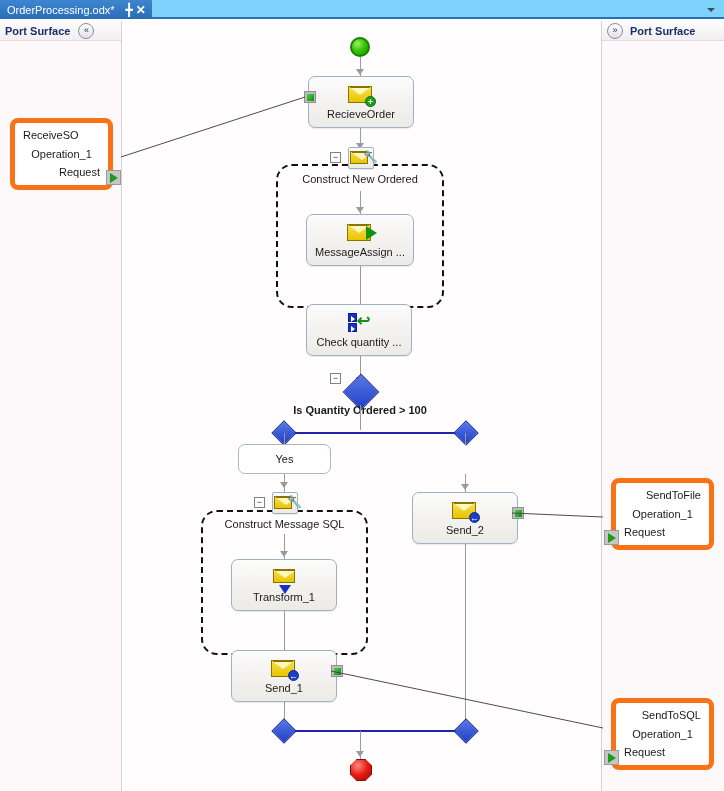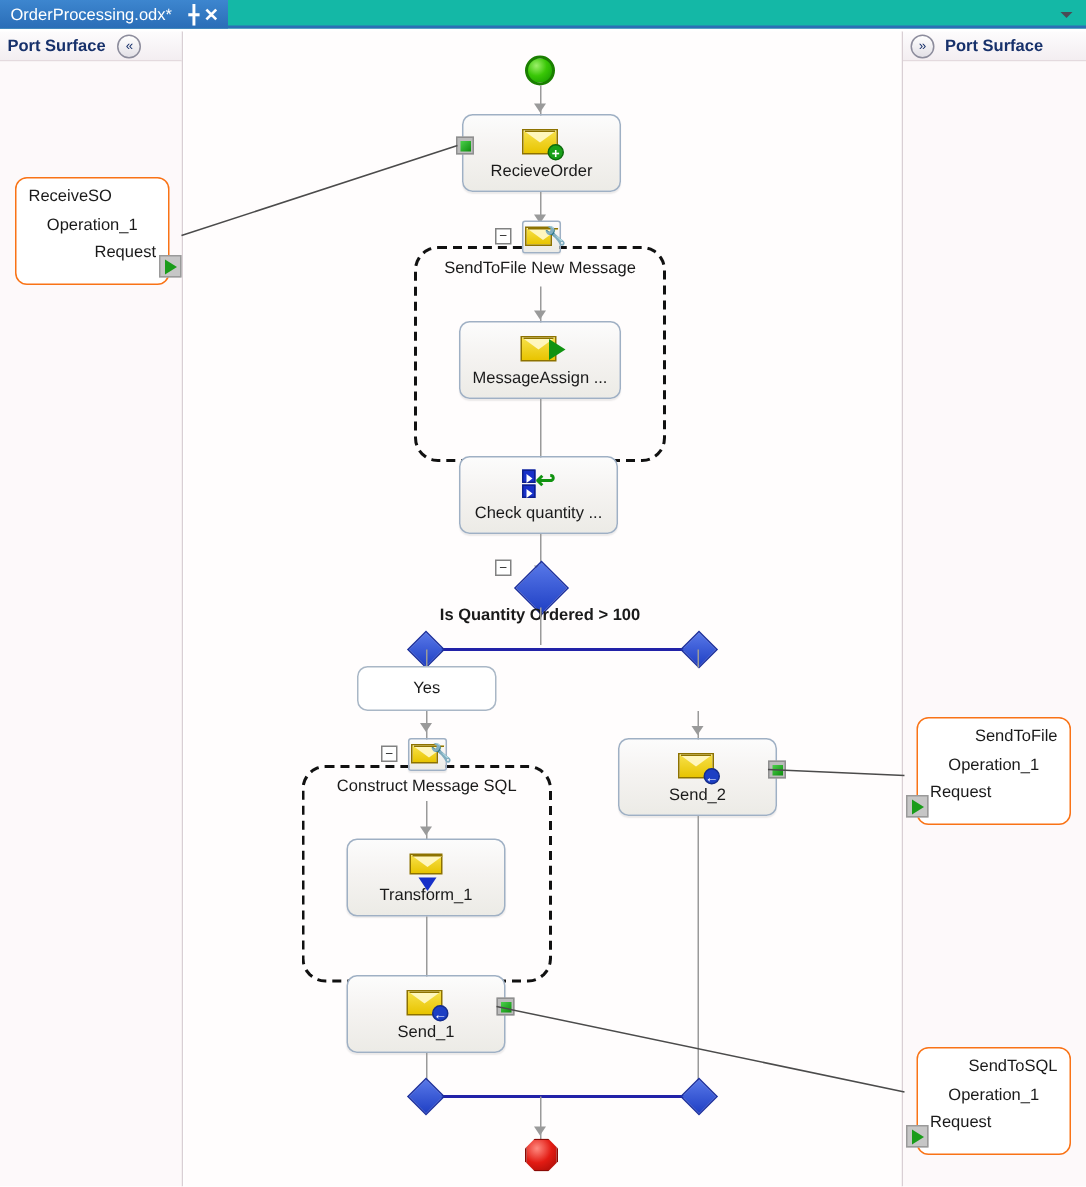--- a/index.html
+++ b/index.html
@@ -21,21 +21,21 @@
     position: absolute;
     left: 0; top: 0;
     width: 724px; height: 791px;
     overflow: hidden;
   }
 
   #tabstrip {
     position: absolute;
     left: 0; top: 0;
     width: 724px; height: 19px;
-    background: #14b8a6;
+    background: #7dd3fc;
     border-bottom: 2px solid #2b6fb5;
     box-sizing: border-box;
   }
   #tab {
     position: absolute;
     left: 0; top: 0;
     height: 19px;
     background: #2f78c4;
     background: linear-gradient(to bottom, #3d86cf 0%, #2a6db7 100%);
     color: #ffffff;
@@ -258,21 +258,21 @@
   .port-square i {
     display: block;
     width: 7px; height: 7px;
     background: #15a015;
     background: linear-gradient(135deg, #4bd04b 0%, #0e8c0e 100%);
   }
 
   
   .port-shape {
     position: absolute;
-    border: 1px solid #f97316;
+    border: 5px solid #f97316;
     border-radius: 8px;
     background: #ffffff;
     box-sizing: border-box;
     font-size: 11px;
     color: #1a1a1a;
     padding: 6px 8px;
   }
   .port-name { text-align: left; }
   .port-name.right { text-align: right; }
   .port-op { text-align: center; margin-top: 7px; }
@@ -482,21 +482,21 @@
     <div class="arrowhead" style="left:233px; top:122px;"></div>
 
     <div class="dashed-group" style="left:153px; top:143px; width:168px; height:144px;"></div>
     <div class="shape" style="left:225px; top:126px; width:26px; height:22px; border-radius:2px;">
       <div class="icon" style="width:22px;height:16px;">
         <span class="env" style="width:18px;height:13px;"></span>
         <span class="wrench">🔧</span>
       </div>
     </div>
     <div class="expander" style="left:207px; top:131px;">−</div>
-    <div class="group-label" style="left:153px; top:152px; width:168px;">SendToFile New Message</div>
+    <div class="group-label" style="left:153px; top:152px; width:168px;">Construct New Ordered</div>
 
     <div class="vline" style="left:237px; top:170px; height:29px;"></div>
     <div class="arrowhead" style="left:233px; top:186px;"></div>
 
     <div class="shape" style="left:183px; top:193px; width:108px; height:52px;">
       <div class="icon">
         <span class="env"></span>
         <span class="arrow-green"></span>
       </div>
       <div class="label">MessageAssign ...</div>

